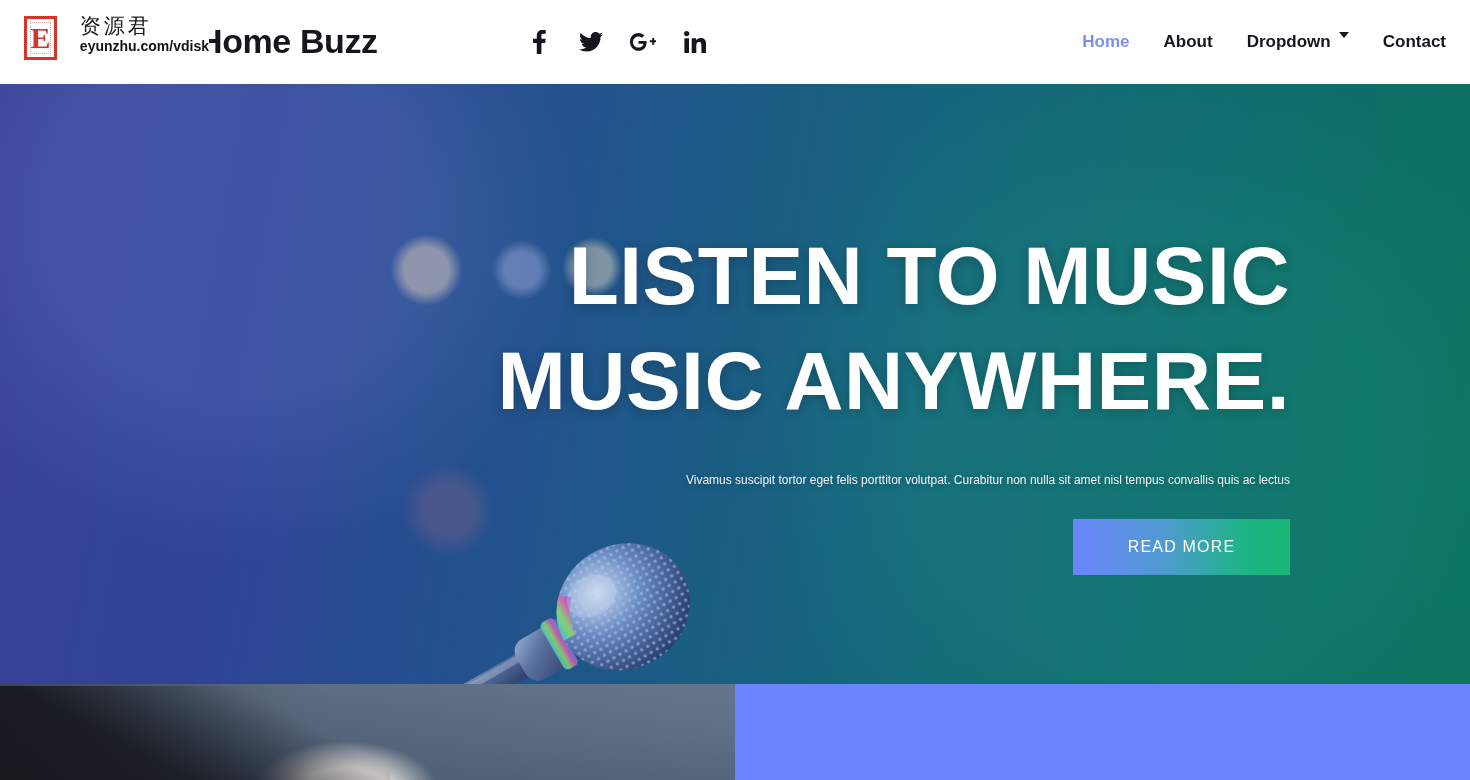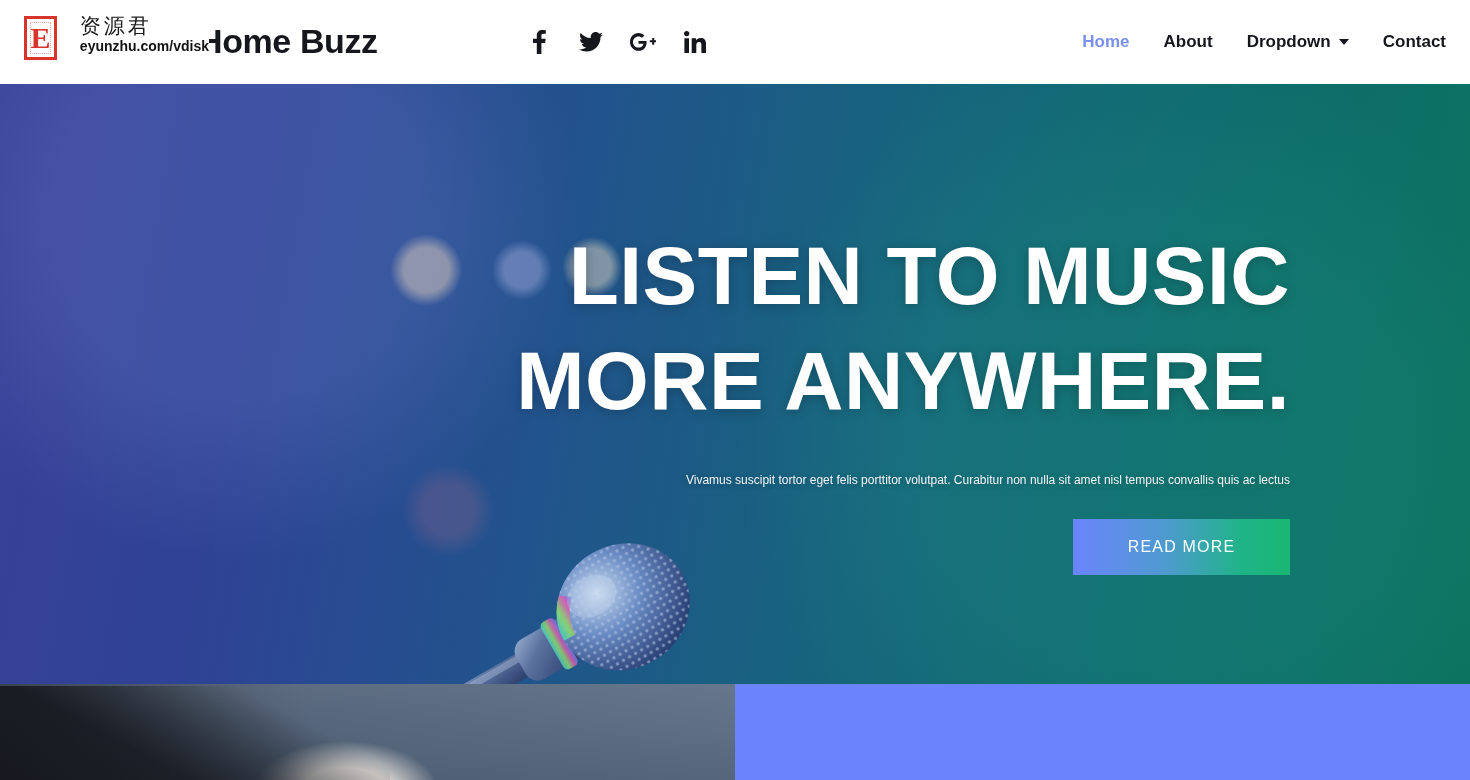--- a/index.html
+++ b/index.html
@@ -74,21 +74,21 @@
   }
   .social-link svg { display:block; }
 
   .nav {
     margin-left:auto; margin-right:24px;
     display:flex; align-items:center; gap:34px;
   }
   .nav-item {
     font-size:17px; font-weight:bold;
     color:#15171c; cursor:pointer;
-    display:flex; align-items:center; gap:8px;
+    display:flex; gap:8px;
     white-space:nowrap;
   }
   .nav-item.active { color:#7b8ff0; }
   .caret {
     width:0;height:0;
     border-left:5px solid transparent;
     border-right:5px solid transparent;
     border-top:6px solid #15171c;
     display:inline-block;
   }
@@ -283,21 +283,21 @@
       <ellipse cx="268" cy="111" rx="68" ry="62" fill="url(#mhead)"></ellipse>
       <ellipse cx="268" cy="111" rx="68" ry="62" fill="url(#mesh)"></ellipse>
       <path d="M200 111a68 62 0 0 1 18-42l10 8a56 52 0 0 0-15 34z" fill="url(#mrim)" opacity="0.9"></path>
       <ellipse cx="246" cy="86" rx="26" ry="20" fill="#e8f1ff" opacity="0.22"></ellipse>
     </g>
   </svg>
 
   <div class="hero-content">
     <h1 class="hero-title">
       <span>LISTEN TO MUSIC</span><br>
-      <span>MORE ANYWHERE.</span>
+      <span>MUSIC ANYWHERE.</span>
     </h1>
     <p class="hero-sub">Vivamus suscipit tortor eget felis porttitor volutpat. Curabitur non nulla sit amet nisl tempus convallis quis ac lectus</p>
     <button class="hero-btn">READ MORE</button>
   </div>
 </div>
 
 <div class="split">
   <div class="split-photo"></div>
   <div class="split-panel"></div>
 </div>

